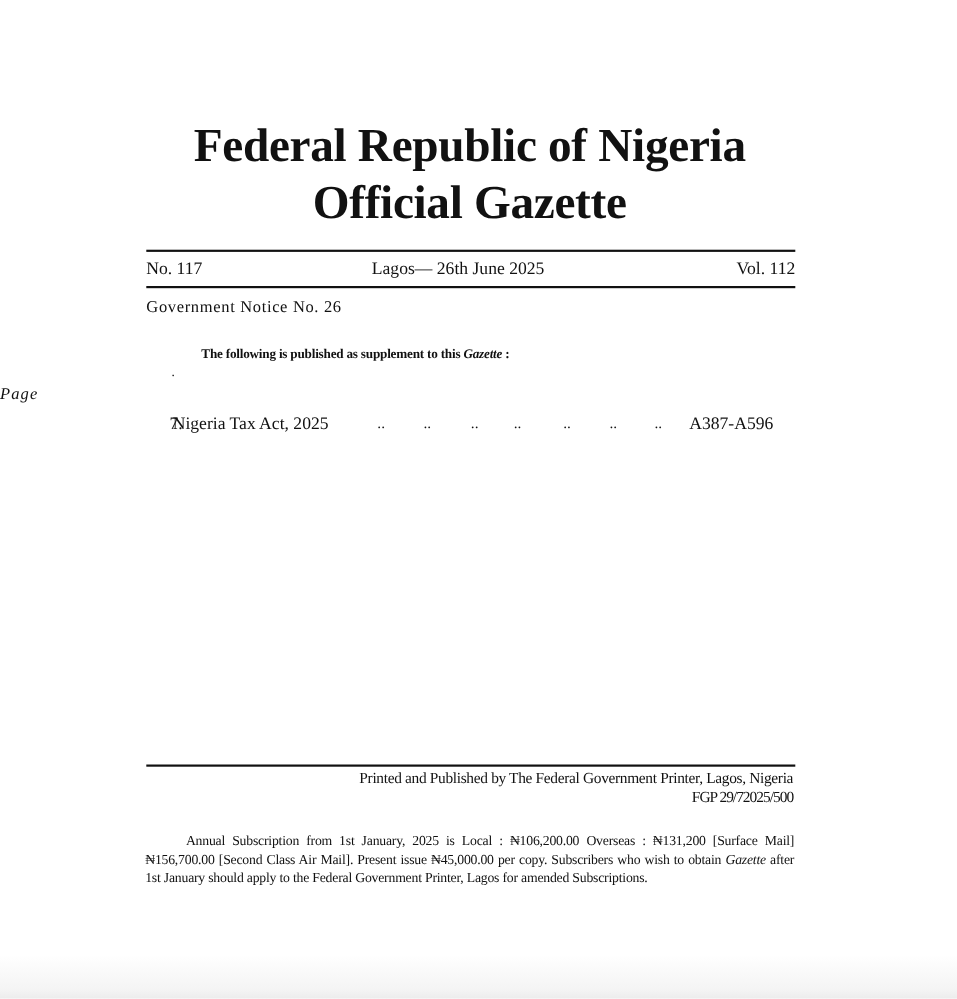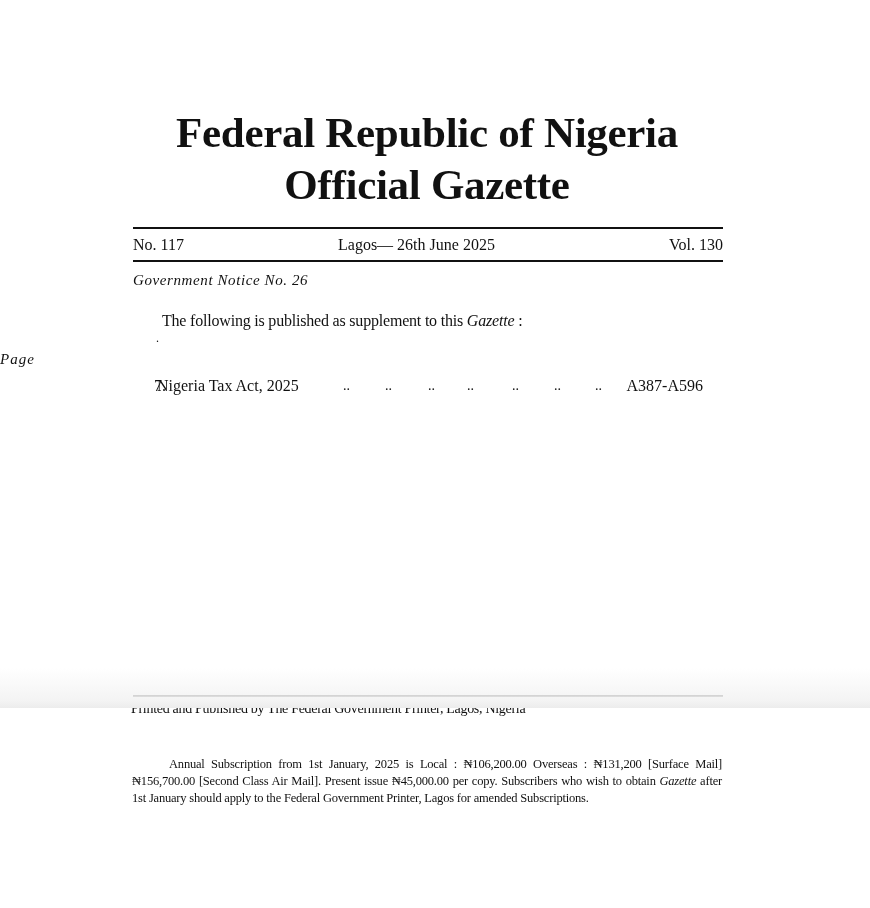--- a/index.html
+++ b/index.html
@@ -12,21 +12,21 @@
       background: #ffffff;
       position: relative;
       overflow: hidden;
       font-family: "Liberation Serif", "DejaVu Serif", serif;
       color: #111111;
     }
     .page {
       position: absolute;
       left: 0; top: 0;
       width: 870px;
-      height: 708px;
+      height: 908px;
       background: #ffffff;
     }
     .bottom-shade {
       position: absolute;
       left: 0; right: 0; bottom: 0;
       height: 40px;
       background: linear-gradient(to bottom, rgba(255,255,255,0) 0%, #f4f4f4 80%, #ececec 100%);
     }
     .title {
       position: absolute;
@@ -62,33 +62,33 @@
       line-height: 24px;
     }
     .masthead .left { position: absolute; left: 0; }
     .masthead .center { position: absolute; left: 205px; }
     .masthead .right { position: absolute; right: 0; }
 
     .notice {
       position: absolute;
       top: 270px;
       left: 133px;
-      font-style: italic;
       font-size: 15px;
       letter-spacing: 0.6px;
       line-height: 20px;
     }
 
     .intro {
       position: absolute;
       top: 310px;
-      left: 162px;
-      font-size: 16px;
+      left: 183px;
+      font-size: 12px;
       letter-spacing: -0.2px;
       line-height: 22px;
+      font-weight: bold;
     }
     .intro em { font-style: italic; }
 
     .stray-dot {
       position: absolute;
       top: 332px;
       left: 156px;
       font-size: 12px;
       line-height: 12px;
     }
@@ -115,21 +115,21 @@
     }
     .row .num { position: absolute; left: 21px; }
     .row .name { position: absolute; left: 24px; }
     .row .leader { position: absolute; font-size: 14px; }
     .row .pg { position: absolute; right: 16px; }
 
     .footer-center {
       position: absolute;
       left: 133px;
       width: 590px;
-      text-align: left;
+      text-align: right;
       font-size: 14px;
       letter-spacing: -0.3px;
       line-height: 18px;
     }
     .footer-center.f1 { top: 700px; left: 131px; }
     .footer-center.f2 { top: 717px; left: 131px; letter-spacing: -0.9px; }
 
     .subscription {
       position: absolute;
       top: 756px;
@@ -148,21 +148,21 @@
 
 <div class="page">
 
   <div class="title l1">Federal Republic of Nigeria</div>
   <div class="title l2">Official Gazette</div>
 
   <div class="rule r1"></div>
   <div class="masthead">
     <span class="left">No. 117</span>
     <span class="center">Lagos— 26th June 2025</span>
-    <span class="right">Vol. 130</span>
+    <span class="right">Vol. 112</span>
   </div>
   <div class="rule r2"></div>
 
   <div class="notice">Government Notice No. 26</div>
 
   <div class="intro">
     <span>The following is published as supplement to this </span><em>Gazette</em><span> :</span>
   </div>
 
   <div class="stray-dot">.</div>
@@ -179,17 +179,18 @@
     <span class="leader" style="left:295px">..</span>
     <span class="leader" style="left:334px">..</span>
     <span class="leader" style="left:379px">..</span>
     <span class="leader" style="left:421px">..</span>
     <span class="leader" style="left:462px">..</span>
     <span class="pg">A387-A596</span>
   </div>
 
   <div class="rule r3"></div>
   <div class="footer-center f1">Printed and Published by The Federal Government Printer, Lagos, Nigeria</div>
+  <div class="footer-center f2">FGP 29/72025/500</div>
 
   <div class="subscription"><span>Annual Subscription from 1st January, 2025 is Local : ₦106,200.00 Overseas : ₦131,200 [Surface Mail] ₦156,700.00 [Second Class Air Mail]. Present issue ₦45,000.00 per copy. Subscribers who wish to obtain </span><em>Gazette</em><span> after 1st January should apply to the Federal Government Printer, Lagos for amended Subscriptions.</span></div>
 
   <div class="bottom-shade"></div>
 </div>
 
 </body></html>

